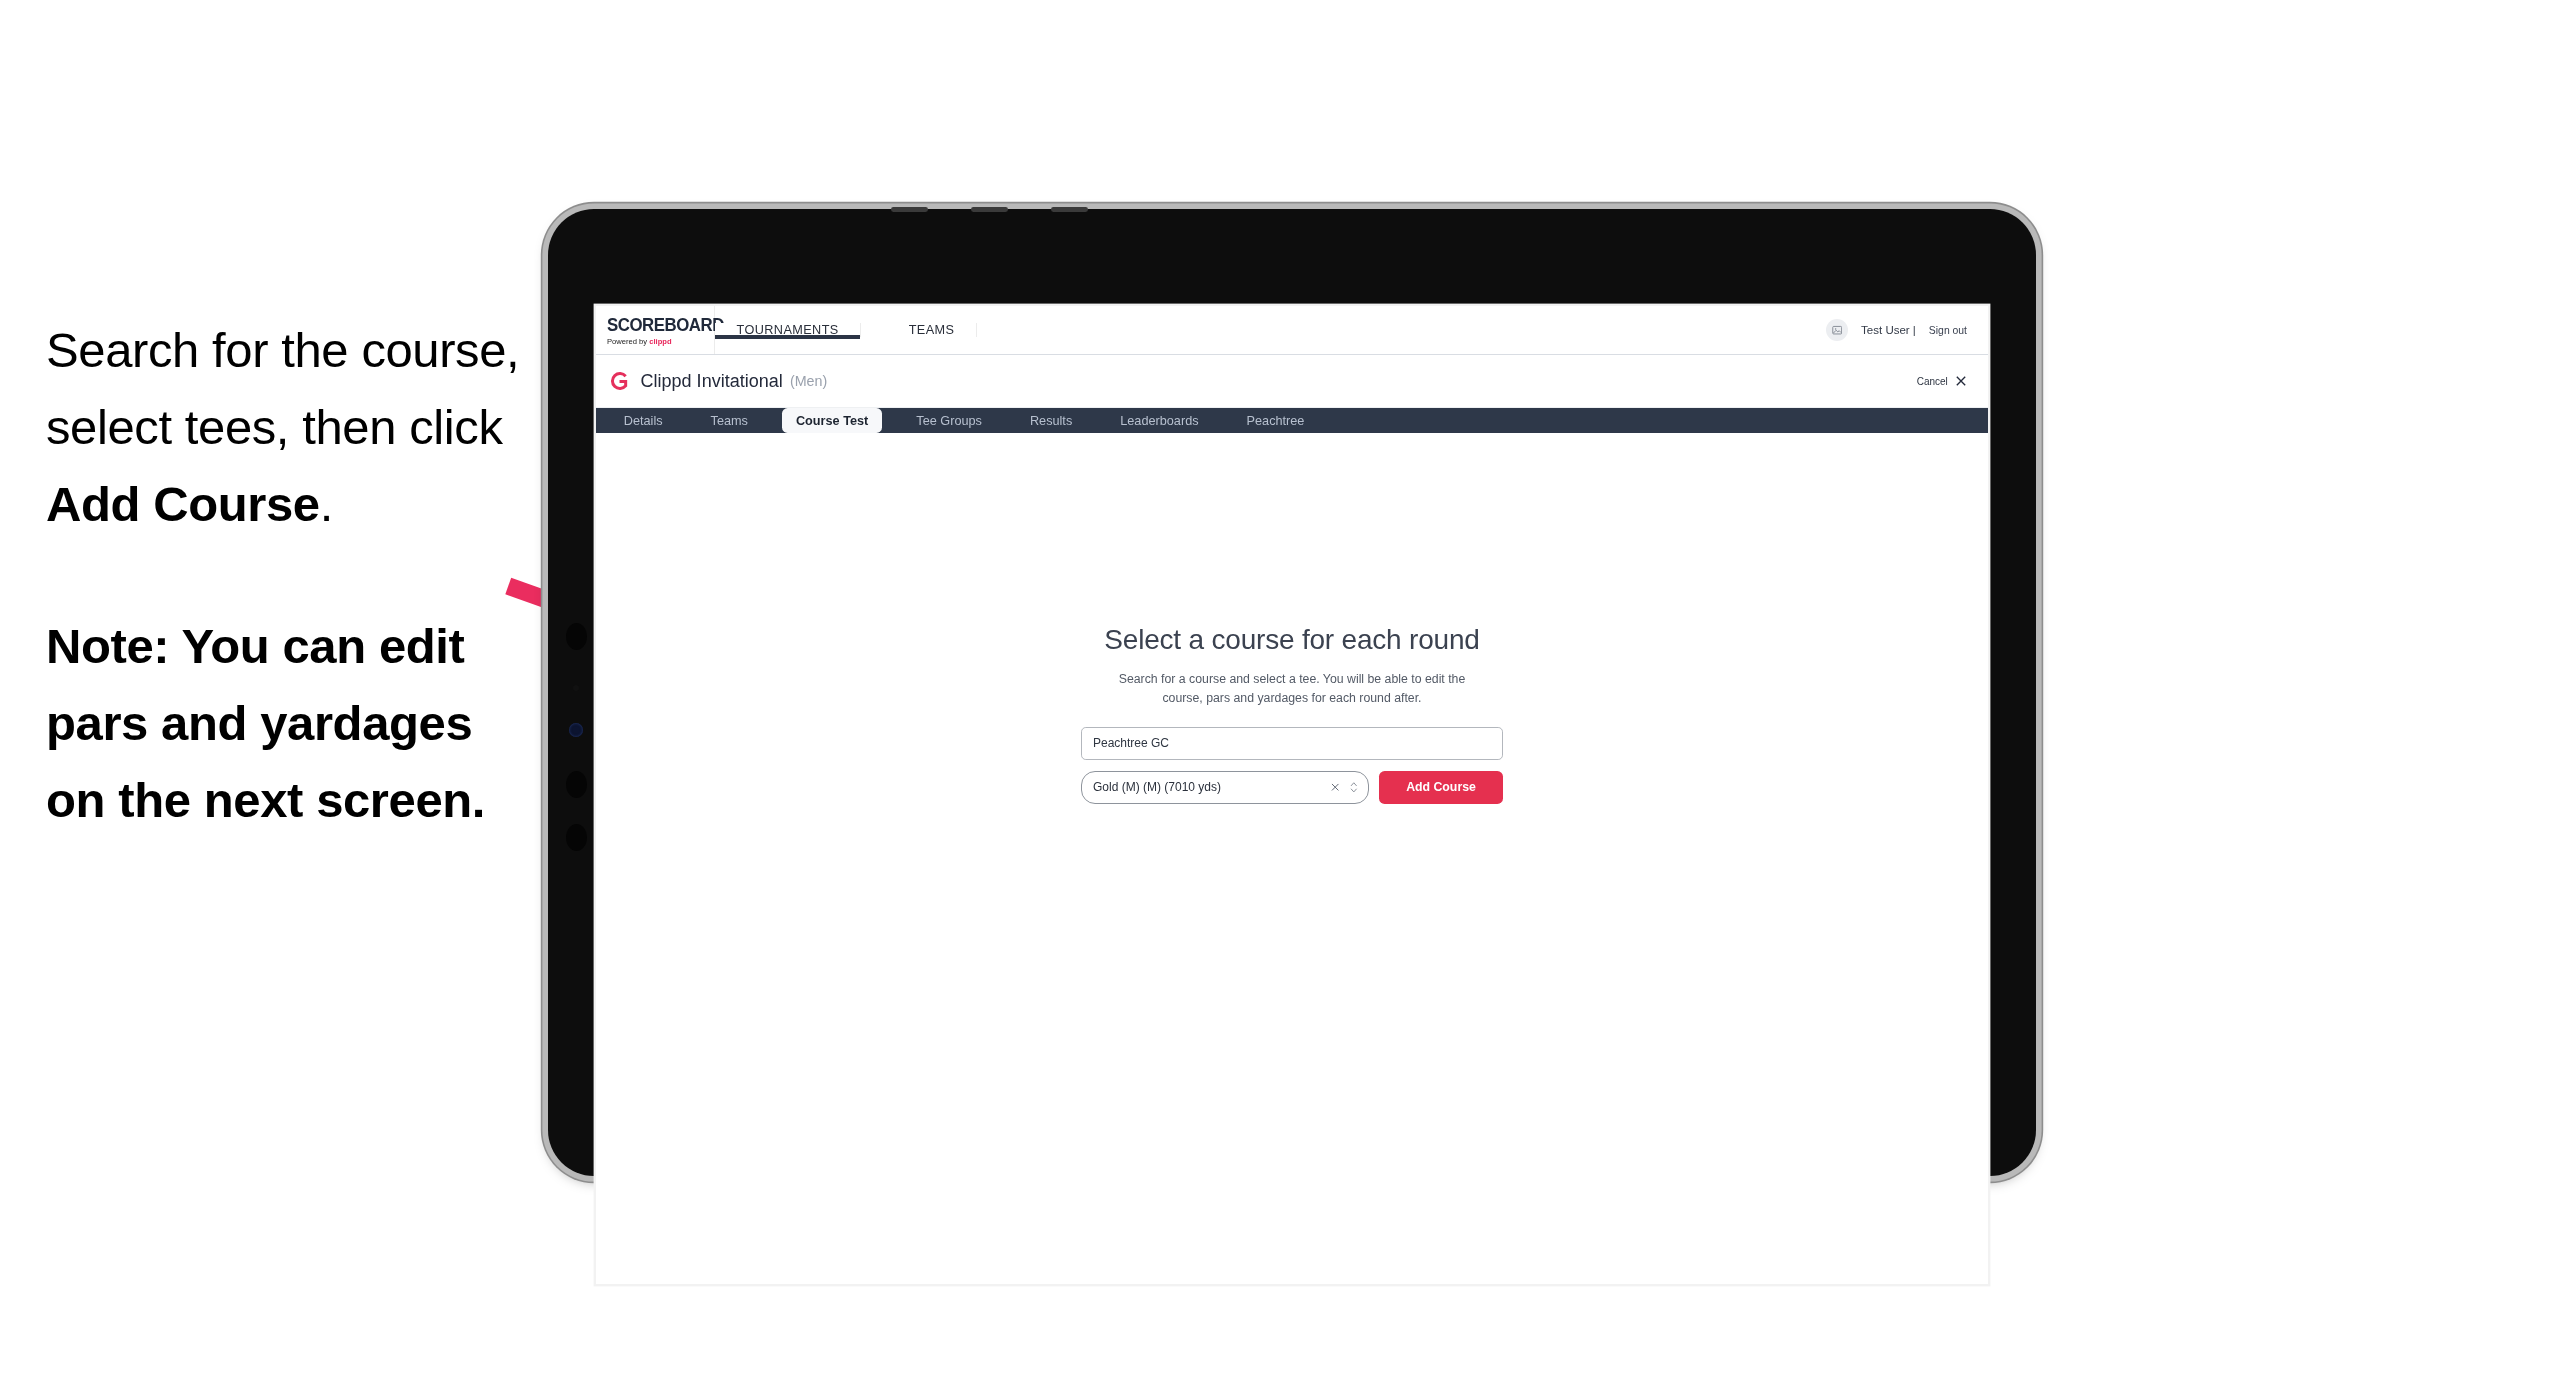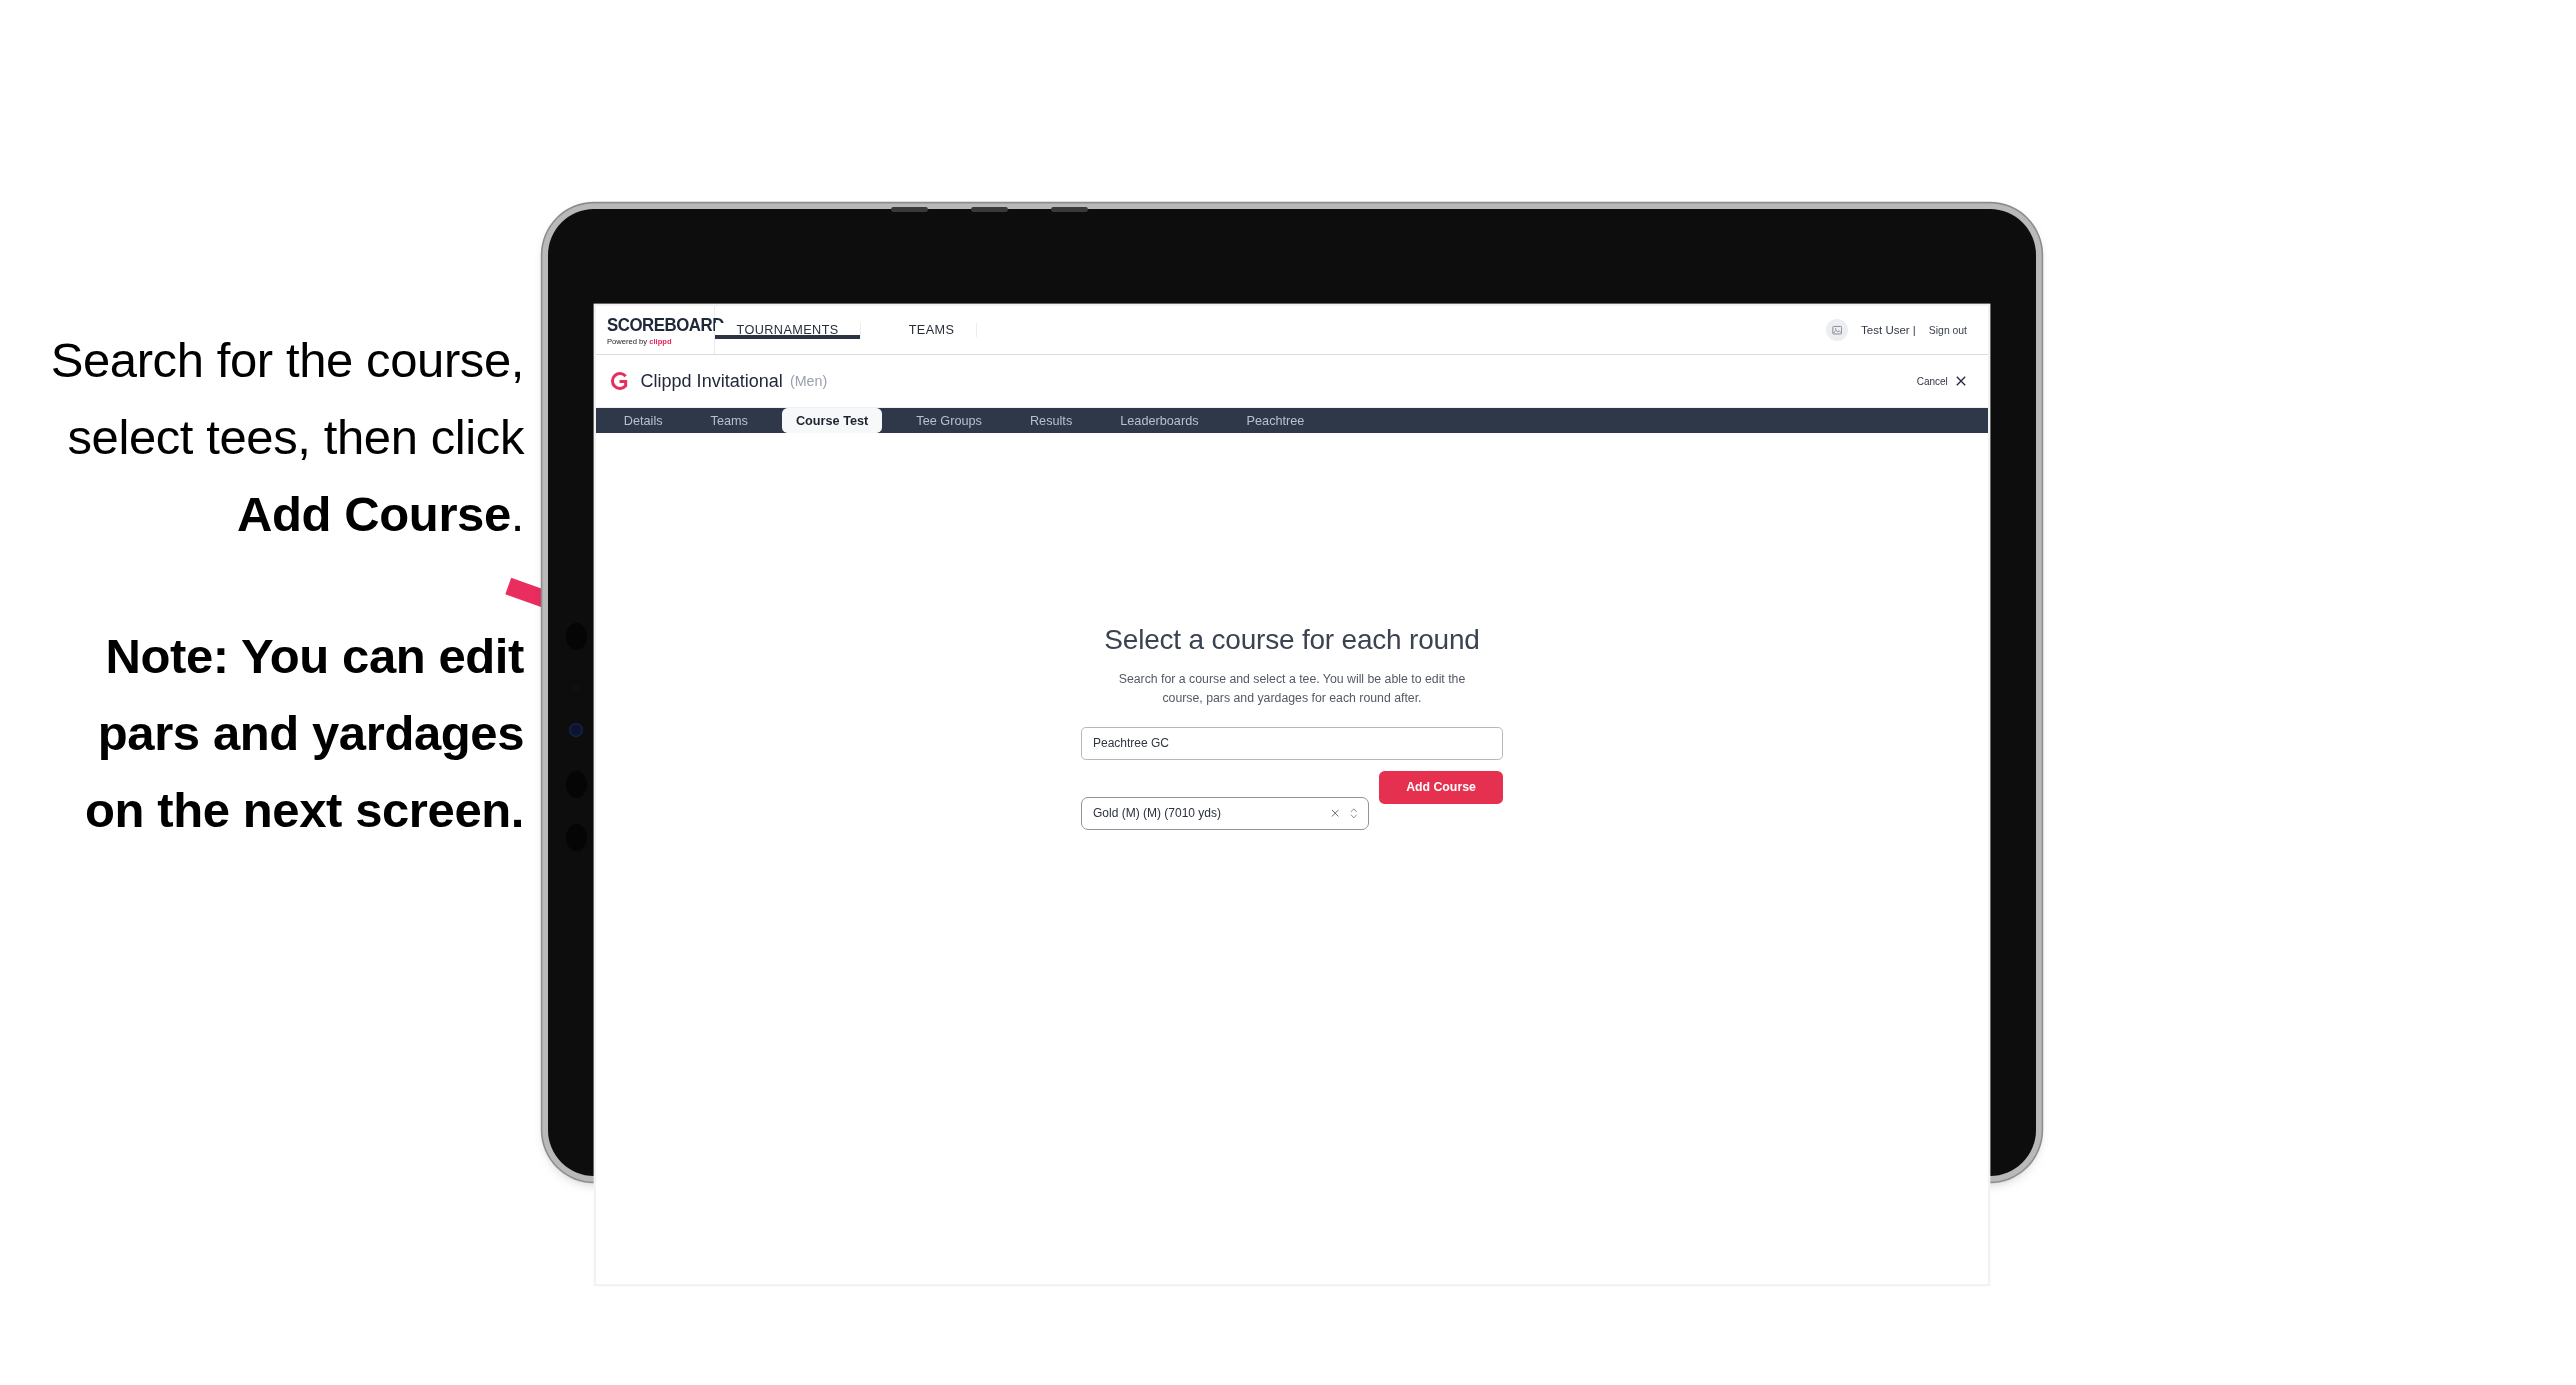--- a/index.html
+++ b/index.html
@@ -7,27 +7,26 @@
     width: 2576px; height: 1386px;
     background: #ffffff;
     font-family: "Liberation Sans", sans-serif;
     overflow: hidden;
   }
   #stage { position: relative; width: 2576px; height: 1386px; background:#fff; }
 
   
   .annotation {
     position: absolute;
-    left: 46px; top: 322px;
+    left: 46px; top: 312px;
     width: 478px;
     font-size: 49px;
     line-height: 1.57;
     color: #000;
     letter-spacing: -0.4px;
-    text-align: right;
   }
   .annotation .b { font-weight: 700; }
   .annotation .para2 { margin-top: 65px; font-weight: 700; }
 
   
   .arrow-svg {
     position: absolute;
     left: 478px; top: 550px;
     width: 605px; height: 271px;
     pointer-events: none;
@@ -198,26 +197,25 @@
   }
   .search-input::placeholder { color: #9aa0aa; }
   .tee-row {
     margin-top: 11px;
     display: flex; gap: 9.6px; align-items: stretch;
   }
   .tee-select {
     flex: 1 1 auto;
     height: 33px;
     border: 0.8px solid #8e949c;
-    border-radius: 7px;
+    border-radius: 14px;
     background: #fff;
     display: flex; align-items: center;
     padding: 0 9.6px 0 11px;
     cursor: pointer;
-    margin-top: 26px;
   }
   .tee-value { font-size: 12px; color: #2b313c; white-space: nowrap; }
   .tee-ctrls { margin-left: auto; display: flex; align-items: center; gap: 8.8px; }
   .ico-x, .ico-updown { color: #5f6672; line-height: 0; cursor: pointer; }
   .add-btn {
     width: 124px;
     height: 33px;
     background: #e5304f;
     border: none;
     border-radius: 5.6px;

